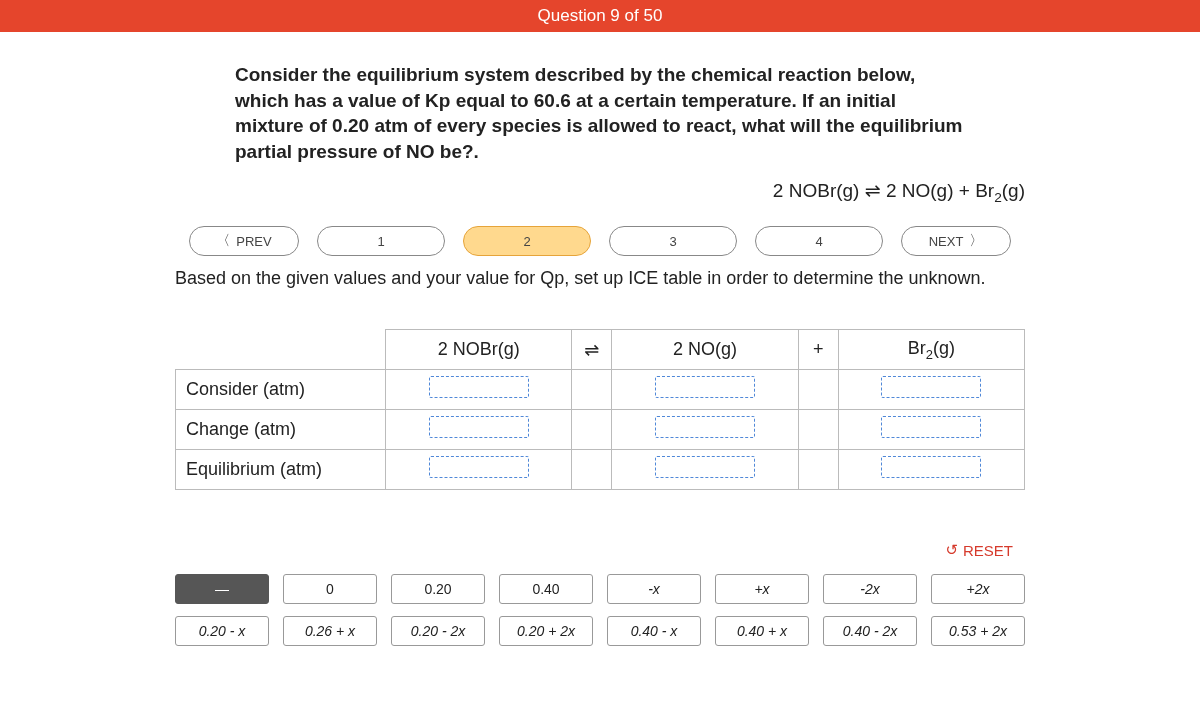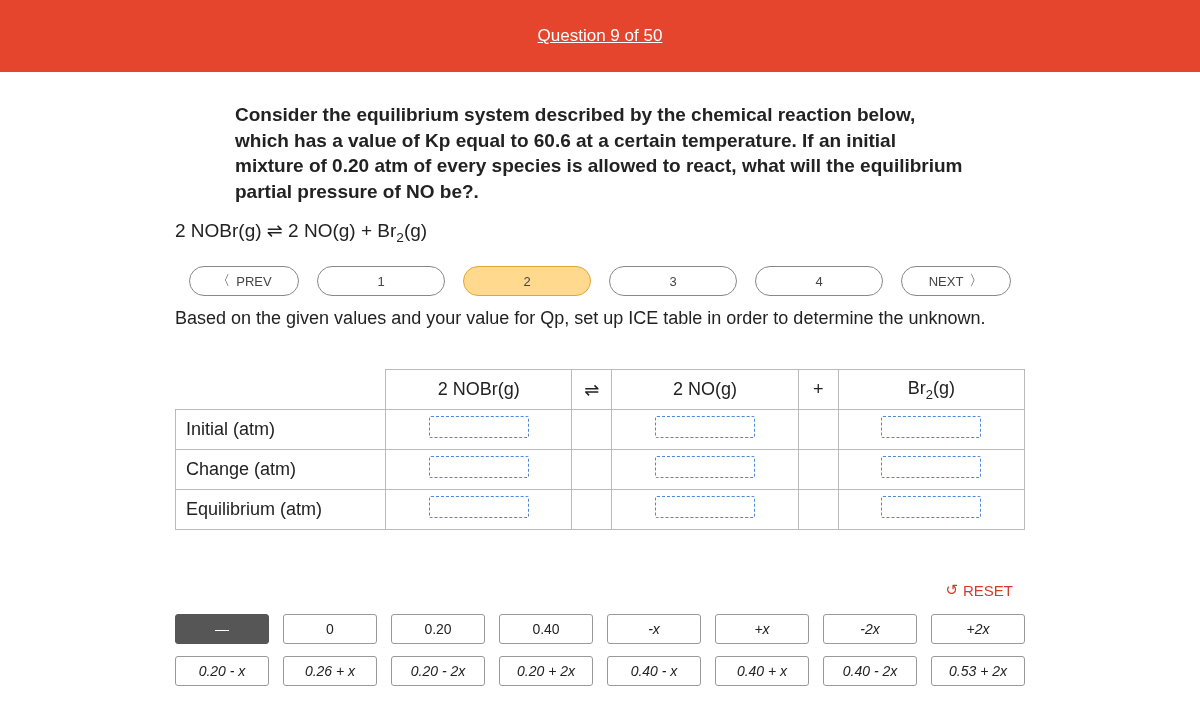--- a/index.html
+++ b/index.html
@@ -7,36 +7,35 @@
     margin: 0;
     font-family: Arial, Helvetica, sans-serif;
     font-size: 16px;
     color: #222;
     background: #fff;
   }
   .header {
     background: #e5452c;
     color: #fff;
     text-align: center;
-    padding: 26px 0;
+    padding: 6px 0;
     font-size: 17px;
-    text-decoration: underline;
   }
   .content {
     padding: 30px 175px 20px 175px;
   }
   .question-text {
     font-size: 19px;
     line-height: 1.35;
     padding: 0 60px 0 60px;
     margin-bottom: 14px;
     font-weight: bold;
   }
   .equation {
-    text-align: left;
+    text-align: right;
     font-size: 19px;
     margin-bottom: 22px;
   }
   .sub { font-size: 0.72em; vertical-align: sub; }
 
   .stepnav {
     display: flex;
     align-items: center;
     gap: 18px;
     justify-content: center;
@@ -187,21 +186,21 @@
       <th class="rowlabel"></th>
       <td>2 NOBr(g)</td>
       <td class="opcell">⇌</td>
       <td>2 NO(g)</td>
       <td class="opcell">+</td>
       <td>
         <span>Br</span><span class="sub">2</span><span>(g)</span>
       </td>
     </tr>
     <tr>
-      <td class="rowlabel">Initial (atm)</td>
+      <td class="rowlabel">Consider (atm)</td>
       <td><span class="dropslot"></span></td>
       <td class="opcell"></td>
       <td><span class="dropslot"></span></td>
       <td class="opcell"></td>
       <td><span class="dropslot"></span></td>
     </tr>
     <tr>
       <td class="rowlabel">Change (atm)</td>
       <td><span class="dropslot"></span></td>
       <td class="opcell"></td>

